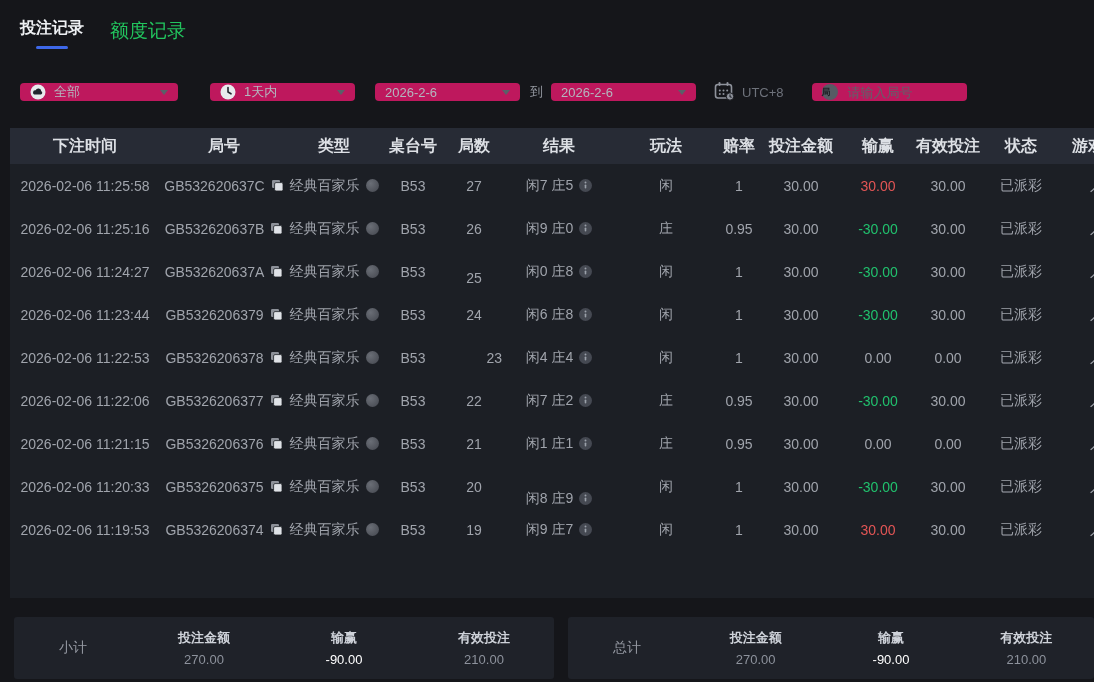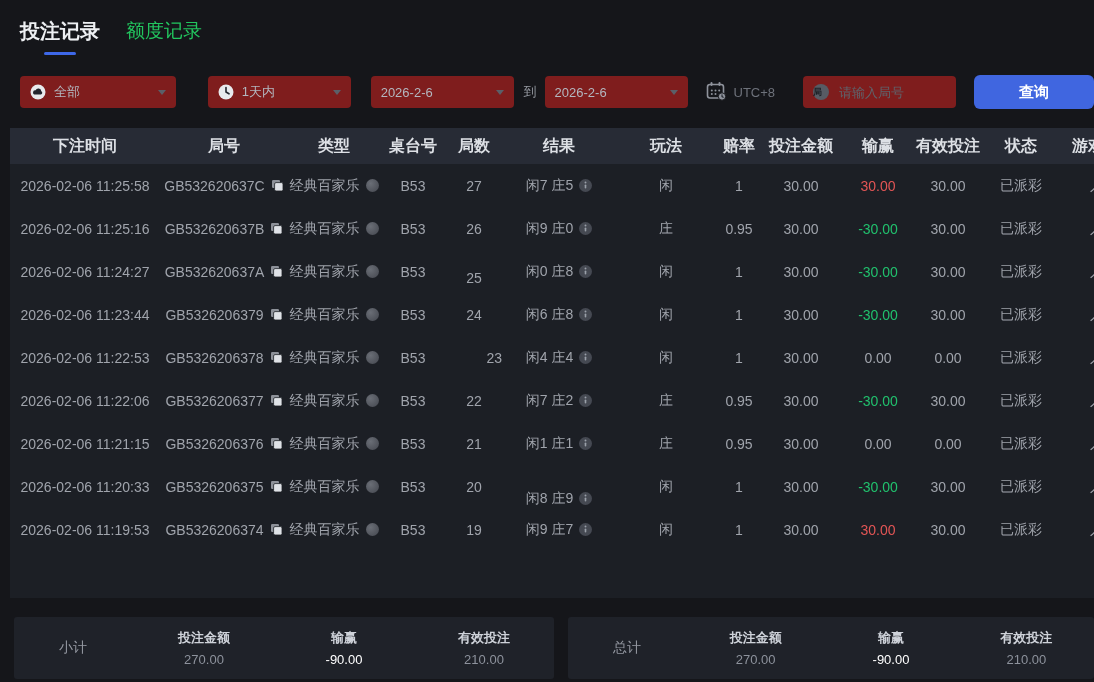--- a/index.html
+++ b/index.html
@@ -5,27 +5,27 @@
   html,body{margin:0;padding:0;overflow:hidden;}
   body{
     width:1094px;height:682px;position:relative;
     background:#15161a;
     font-family:"Liberation Sans","DejaVu Sans",sans-serif;
     -webkit-font-smoothing:antialiased;
   }
   
   .tabs{position:absolute;top:18px;left:20px;display:flex;gap:26px;align-items:flex-start;}
   .tab{cursor:pointer;}
-  .tab .lbl{font-size:20px;}
+  .tab .lbl{font-size:16px;}
   .tab.active .lbl{color:#eef0f3;font-weight:bold;}
   .tab.inactive .lbl{color:#22c55e;font-size:19px;}
   .tab-underline{width:32px;height:3px;border-radius:2px;background:#3e68e8;margin:7px auto 0;}
   
   .filterbar{position:absolute;top:75px;left:0;width:1094px;height:34px;display:flex;align-items:center;}
-  .ctl{height:32px;background:#7f1d1d;border-radius:4px;display:flex;align-items:center;
+  .ctl{height:18px;background:#be185d;border-radius:4px;display:flex;align-items:center;
        padding:0 10px;color:#b3b7bf;font-size:13px;box-sizing:border-box;}
   .ctl .chev{margin-left:auto;width:0;height:0;border-left:4px solid transparent;
        border-right:4px solid transparent;border-top:5px solid #5b5f68;}
   .ctl .ficon{margin-right:8px;display:flex;align-items:center;}
   .f-game{margin-left:20px;width:158px;}
   .f-range{margin-left:32px;width:145px;}
   .f-date1{margin-left:20px;width:145px;}
   .f-to{margin-left:10px;color:#9599a1;font-size:13px;}
   .f-date2{margin-left:8px;width:145px;}
   .f-utc{margin-left:18px;display:flex;align-items:center;gap:7px;color:#6e727b;font-size:13px;}
@@ -118,21 +118,20 @@
           <circle cx="16" cy="15.5" r="3.7" fill="#8f939c" stroke="#15161a" stroke-width="1"></circle>
           <path d="M16 13.8v1.8l1.2.7" stroke="#22252d" stroke-width="1.1" fill="none" stroke-linecap="round"></path>
         </svg>
     </span>
     <span>UTC+8</span>
   </div>
   <div class="ctl f-input">
     <span class="ficon round-glyph">局</span>
     <input type="text" placeholder="请输入局号" style="">
   </div>
-  <button class="f-btn">查询</button>
 </div>
 
 <div class="table">
   <div class="thead">
       <div class="th" style="width: 150px;">下注时间</div>
       <div class="th" style="width: 128px;">局号</div>
       <div class="th" style="width: 92px;">类型</div>
       <div class="th" style="width: 66px;">桌台号</div>
       <div class="th" style="width: 56px;">局数</div>
       <div class="th" style="width: 114px;">结果</div>

